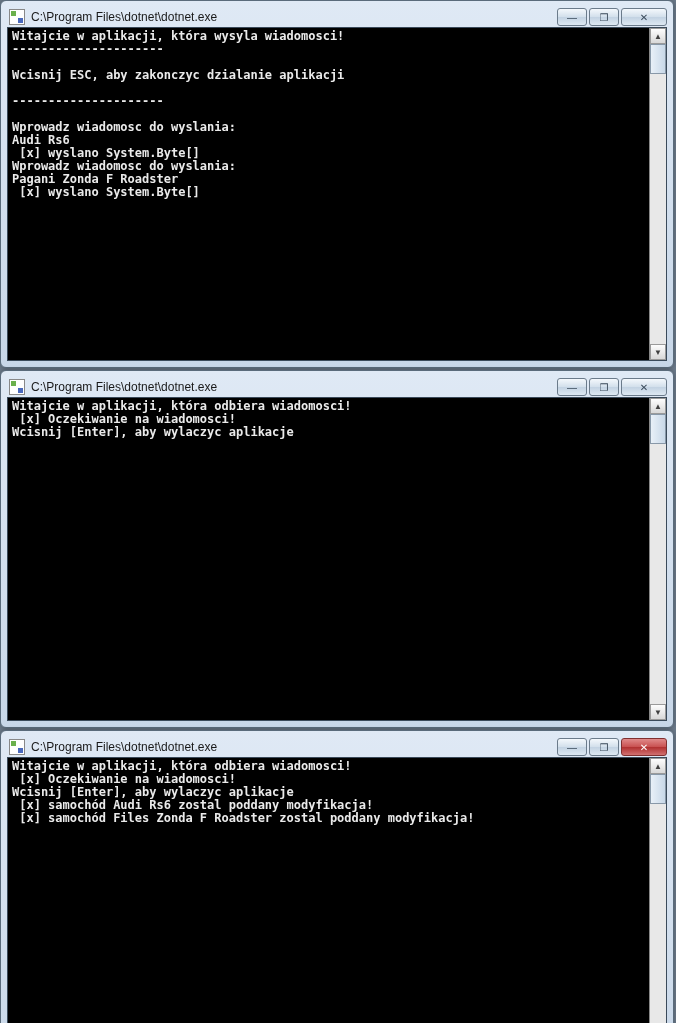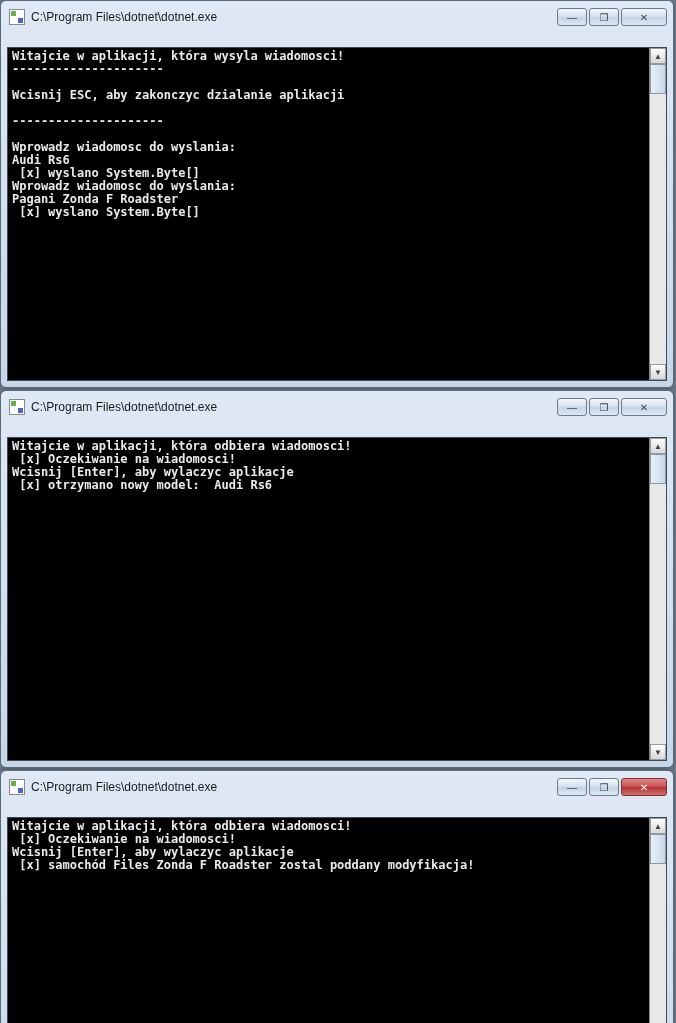--- a/index.html
+++ b/index.html
@@ -17,21 +17,21 @@
     box-shadow: 0 0 4px rgba(0,0,0,0.3);
     padding: 6px 6px 6px 6px;
     position: relative;
     box-sizing: border-box;
     width: 674px;
   }
   .titlebar {
     display: flex;
     align-items: center;
     height: 20px;
-    padding: 0 0 20px 2px;
+    padding: 0 0 0 2px;
   }
   .app-icon {
     width: 14px;
     height: 14px;
     margin-right: 6px;
     display: inline-block;
     background: #fff;
     border: 1px solid #888;
     position: relative;
     flex-shrink: 0;
@@ -178,21 +178,21 @@
           </div>
           <div class="win-btn ">
             <span>❐</span>
           </div>
           <div class="win-btn close">
             <span>✕</span>
           </div>
         </div>
       </div>
       <div class="console-frame" style="height: 322px;">
-        <div class="console-body"><div>Witajcie w aplikacji, która odbiera wiadomosci!</div><div> [x] Oczekiwanie na wiadomosci!</div><div>Wcisnij [Enter], aby wylaczyc aplikacje</div><div> [x] otrzymano nowy model:  Audi Rs6</div></div>
+        <div class="console-body"><div>Witajcie w aplikacji, która odbiera wiadomosci!</div><div> [x] Oczekiwanie na wiadomosci!</div><div>Wcisnij [Enter], aby wylaczyc aplikacje</div></div>
         <div class="scrollbar">
           <div class="sb-btn">
             <span>▲</span>
           </div>
           <div class="sb-track">
             <div class="sb-thumb"></div>
           </div>
           <div class="sb-btn">
             <span>▼</span>
           </div>
@@ -209,21 +209,21 @@
           </div>
           <div class="win-btn ">
             <span>❐</span>
           </div>
           <div class="win-btn close-red">
             <span>✕</span>
           </div>
         </div>
       </div>
       <div class="console-frame" style="height: 318px;">
-        <div class="console-body"><div>Witajcie w aplikacji, która odbiera wiadomosci!</div><div> [x] Oczekiwanie na wiadomosci!</div><div>Wcisnij [Enter], aby wylaczyc aplikacje</div><div> [x] samochód Files Zonda F Roadster zostal poddany modyfikacja!</div></div>
+        <div class="console-body"><div>Witajcie w aplikacji, która odbiera wiadomosci!</div><div> [x] Oczekiwanie na wiadomosci!</div><div>Wcisnij [Enter], aby wylaczyc aplikacje</div><div> [x] samochód Audi Rs6 zostal poddany modyfikacja!</div><div> [x] samochód Files Zonda F Roadster zostal poddany modyfikacja!</div></div>
         <div class="scrollbar">
           <div class="sb-btn">
             <span>▲</span>
           </div>
           <div class="sb-track">
             <div class="sb-thumb"></div>
           </div>
         </div>
       </div>
     </div>

